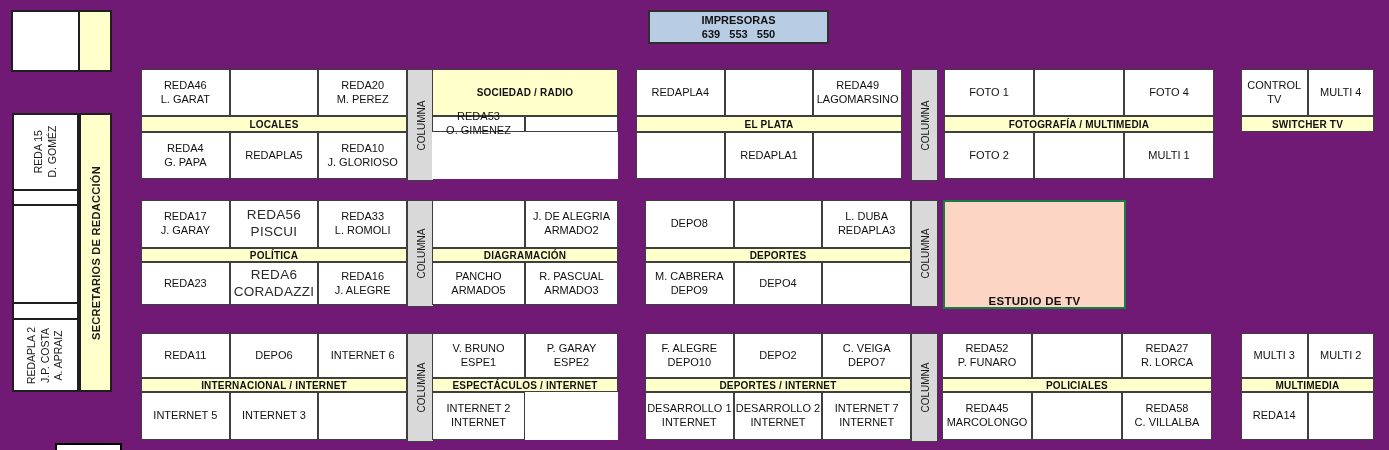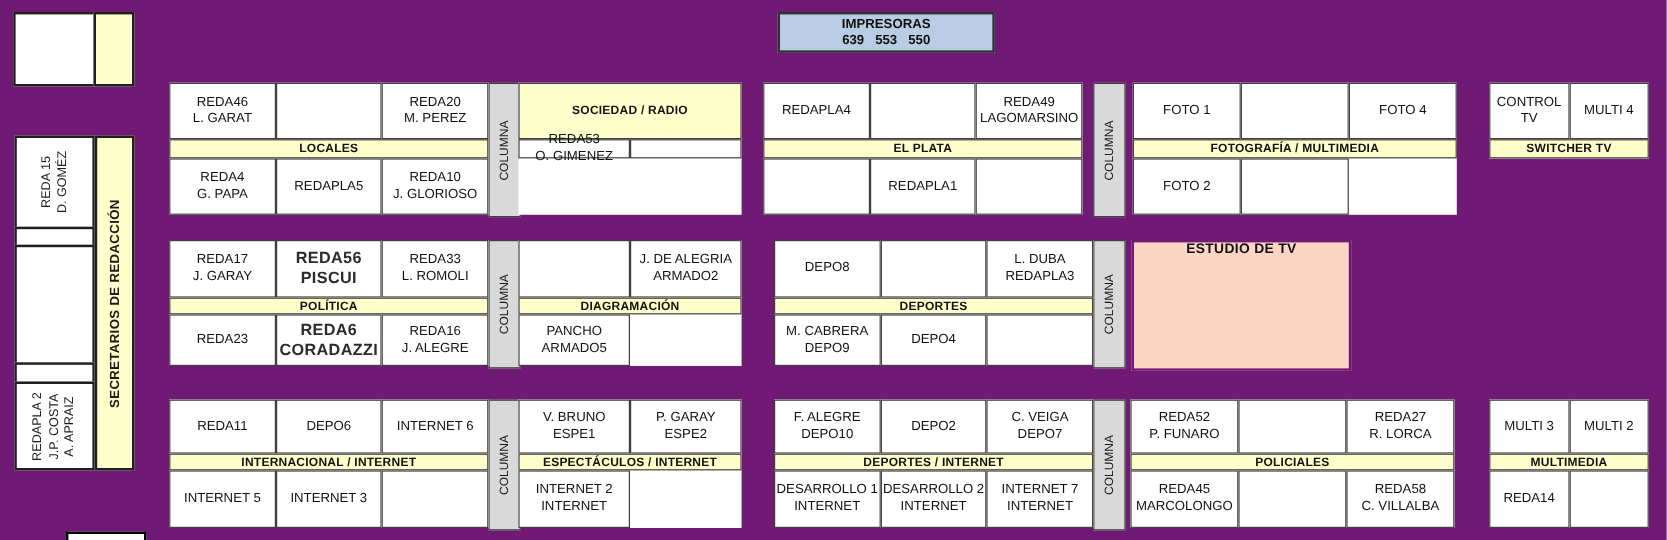--- a/index.html
+++ b/index.html
@@ -11,40 +11,40 @@
   .cols3{grid-template-columns:1fr 1fr 1fr;}
   .cols2{grid-template-columns:1fr 1fr;}
   .row1{grid-template-rows:47px 16px 47px;}
   .row2{grid-template-rows:48px 14px 43px;}
   .row3{grid-template-rows:45px 14px 48px;}
   .rows-top-band{grid-template-rows:47px 16px;}
   .cell{
     border:1px solid #3f3f3f;display:flex;align-items:center;justify-content:center;
     text-align:center;font-size:11px;line-height:1.25;white-space:pre-wrap;background:#fff;
   }
-  .cell.alt{font-size:13.5px;color:#2b2b2b;letter-spacing:.3px;font-weight:bold;}
+  .cell.alt{font-size:13.5px;color:#2b2b2b;letter-spacing:.3px;}
   .band{
     grid-column:1/-1;border:1px solid #3f3f3f;background:#ffffcc;
     display:flex;align-items:center;justify-content:center;
     font-weight:bold;font-size:10px;letter-spacing:.2px;white-space:pre;
   }
   .columna{
     position:absolute;width:25px;background:#d9d9d9;border:1px solid #3f3f3f;
     display:flex;align-items:center;justify-content:center;
   }
   .vtext{transform:rotate(-90deg);white-space:pre;font-size:10px;color:#1a1a1a;}
   .vtext.multi{white-space:pre-wrap;text-align:center;line-height:1.3;}
   .leftbox{position:absolute;border:2px solid #1f1f1f;background:#fff;
     display:flex;align-items:center;justify-content:center;}
   .yellowfill{background:#ffffcc;}
   .secretarios .vtext{font-weight:bold;font-size:11px;letter-spacing:.3px;}
   .sidebox .vtext{font-size:10.5px;}
   .estudio{
-    position:absolute;background:#fcd5c5;border:2px solid #701a75;
-    display:flex;align-items:flex-start;justify-content:center;
+    position:absolute;background:#fcd5c5;border:2px solid #15803d;
+    display:flex;align-items:flex-end;justify-content:center;
     font-weight:bold;font-size:11.5px;letter-spacing:.3px;
   }
   .impresoras{
     position:absolute;left:648px;top:10px;width:177px;height:30px;
     background:#b8cce4;border:2px solid #2f2f2f;
     display:flex;flex-direction:column;align-items:center;justify-content:center;
     font-weight:bold;font-size:11px;line-height:1.3;
   }
   .imp-line{white-space:pre;}
   .partial{position:absolute;left:55px;top:443px;width:63px;height:7px;
@@ -135,20 +135,21 @@
     <div class="cell"></div>
   </div>
 
   <div class="block cols3 row1" style="left:944px;top:69px;width:270px">
     <div class="cell">FOTO 1</div>
     <div class="cell"></div>
     <div class="cell">FOTO 4</div>
     <div class="band">FOTOGRAFÍA / MULTIMEDIA</div>
     <div class="cell">FOTO 2</div>
     <div class="cell"></div>
+    <div class="cell">MULTI 1</div>
   </div>
 
   <div class="block cols2 rows-top-band" style="left:1241px;top:69px;width:133px">
     <div class="cell">CONTROL TV</div>
     <div class="cell">MULTI 4</div>
     <div class="band">SWITCHER TV</div>
   </div>
 
   <div class="block cols3 row2" style="left:141px;top:200px;width:266px">
     <div class="cell">REDA17
@@ -165,20 +166,22 @@
 J. ALEGRE</div>
   </div>
 
   <div class="block cols2 row2" style="left:432px;top:200px;width:186px">
     <div class="cell"></div>
     <div class="cell">J. DE ALEGRIA
 ARMADO2</div>
     <div class="band">DIAGRAMACIÓN</div>
     <div class="cell">PANCHO
 ARMADO5</div>
+    <div class="cell">R. PASCUAL
+ARMADO3</div>
   </div>
 
   <div class="block cols3 row2" style="left:645px;top:200px;width:266px">
     <div class="cell">DEPO8</div>
     <div class="cell"></div>
     <div class="cell">L. DUBA
 REDAPLA3</div>
     <div class="band">DEPORTES</div>
     <div class="cell">M. CABRERA
 DEPO9</div>

